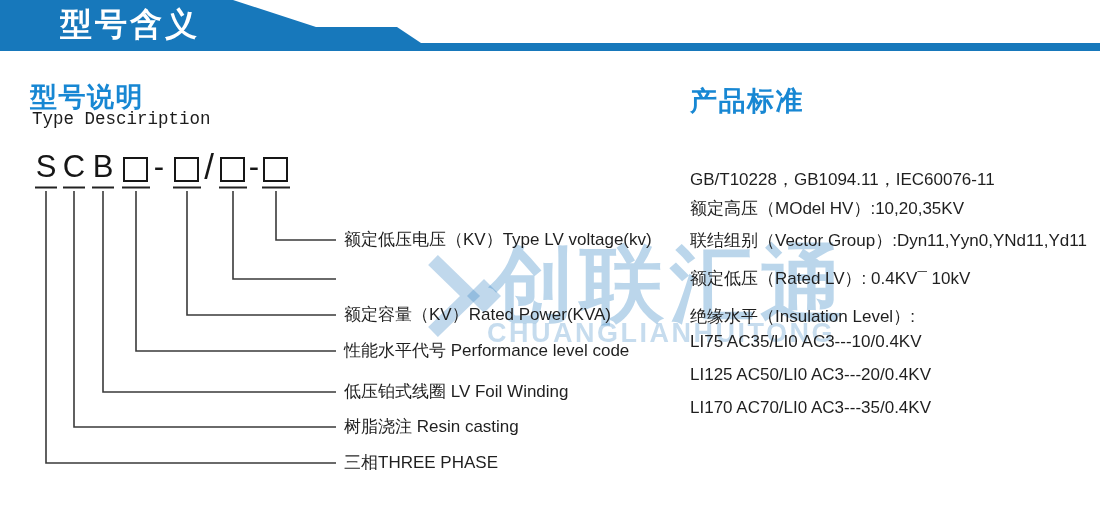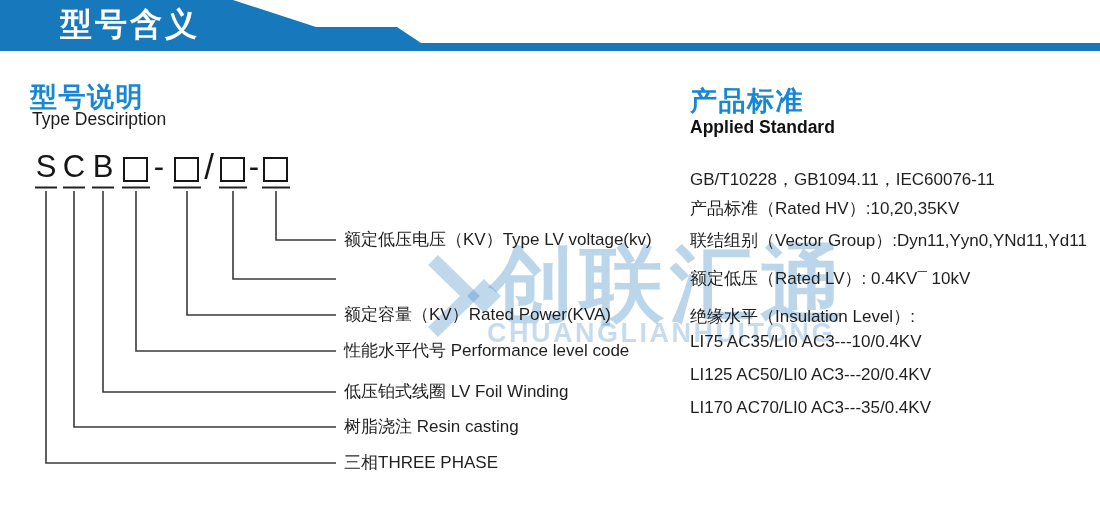--- a/index.html
+++ b/index.html
@@ -11,21 +11,21 @@
   
   .ribbon-svg{position:absolute;left:0;top:0;}
   .hdr-cn{left:20px;top:5px;font-size:32px;font-weight:700;color:#fff;letter-spacing:3px;line-height:38px;margin-left:40px;}
   .hdr-en{left:186px;top:25px;font-size:16px;font-weight:500;color:#fff;letter-spacing:1px;line-height:20px;}
   
   .wm{color:rgba(45,126,192,0.32);pointer-events:none;}
   .wm-cn{left:490px;top:238px;font-size:84px;font-weight:700;letter-spacing:6px;line-height:92px;text-align:center;}
   .wm-en{left:487px;top:318px;font-size:27px;font-weight:700;letter-spacing:2.5px;line-height:30px;color:rgba(45,126,192,0.27);}
   
   .sec-cn{font-size:27px;font-weight:700;color:#1787D3;letter-spacing:1.5px;line-height:30px;}
-  .sec-en{font-size:17.5px;font-weight:500;color:#1c1c1c;line-height:22px;}
+  .sec-en{font-size:17.5px;font-weight:500;color:#1c1c1c;line-height:22px;font-family:Liberation Mono, monospace;}
   .sec-en.b{font-weight:700;color:#111;}
   
   .code-letter{top:150px;width:24px;height:34px;line-height:34px;text-align:center;
     font-size:31px;font-weight:500;color:#161616;}
   .code-box{top:157px;width:25px;height:25px;border:2.5px solid #161616;box-sizing:border-box;background:transparent;}
   .code-sep{top:150px;height:34px;line-height:34px;font-size:31px;font-weight:500;color:#161616;text-align:center;}
   .code-sep.slash{font-size:35px;font-weight:400;}
   
   .code-label{left:344px;height:22px;line-height:22px;font-size:17px;color:#1f1f1f;white-space:nowrap;}
   
@@ -87,24 +87,23 @@
   </svg>
 
   <div class="abs code-label" style="top:229px;">额定低压电压（KV）Type LV voltage(kv)</div>
   <div class="abs code-label" style="top:304px;">额定容量（KV）Rated Power(KVA)</div>
   <div class="abs code-label" style="top:340px;">性能水平代号 Performance level code</div>
   <div class="abs code-label" style="top:381px;">低压铂式线圈 LV Foil Winding</div>
   <div class="abs code-label" style="top:452px;">三相THREE PHASE</div>
   <div class="abs code-label" style="top:416px;">树脂浇注 Resin casting</div>
 
   <div class="abs sec-cn" style="left:690px;top:86px;">产品标准</div>
-  <div class="abs sec-en b" style="left:690px;top:116px;">Applied Standard</div>
 
   <div class="abs std-line" style="top:169px;">GB/T10228，GB1094.11，IEC60076-11</div>
-  <div class="abs std-line" style="top:198px;">产品标准（Rated HV）:10,20,35KV</div>
+  <div class="abs std-line" style="top:198px;">额定高压（MOdel HV）:10,20,35KV</div>
   <div class="abs std-line" style="top:230px;">联结组别（Vector Group）:Dyn11,Yyn0,YNd11,Yd11</div>
   <div class="abs std-line" style="top:268px;">额定低压（Rated LV）: 0.4KV¯ 10kV</div>
   <div class="abs std-line" style="top:297px;margin-top:9px;">绝缘水平（Insulation Level）:</div>
   <div class="abs std-line" style="top:331px;">LI75 AC35/LI0 AC3---10/0.4KV</div>
   <div class="abs std-line" style="top:364px;">LI125 AC50/LI0 AC3---20/0.4KV</div>
   <div class="abs std-line" style="top:397px;">LI170 AC70/LI0 AC3---35/0.4KV</div>
 
 </div>
 
 </body></html>

